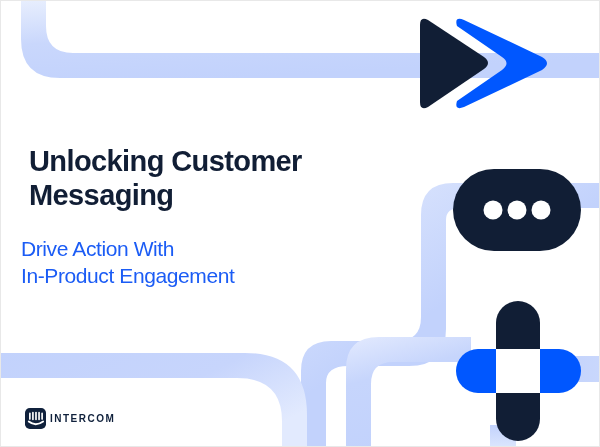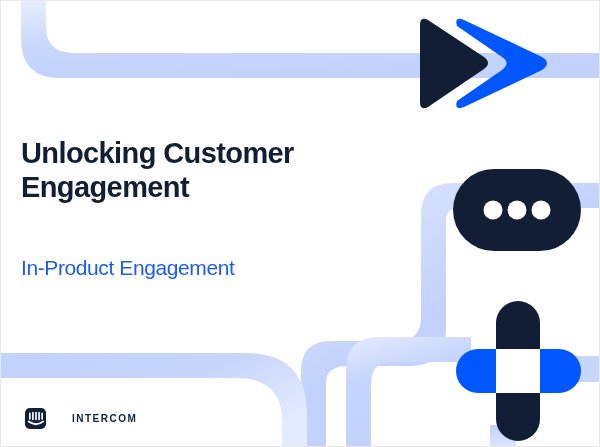--- a/index.html
+++ b/index.html
@@ -60,21 +60,21 @@
   }
 
   
   .copy {
     position: absolute;
     left: 20px;
     top: 136px;
     width: 330px;
   }
   .headline {
-    margin: 0;
+    margin: 8px;
     font-family: "Liberation Sans", sans-serif;
     font-size: 29px;
     line-height: 1.17;
     font-weight: bold;
     letter-spacing: -0.6px;
     color: #111E35;
   }
   .subhead {
     margin: 22px 0 0 0;
     font-family: "Liberation Sans", sans-serif;
@@ -85,21 +85,21 @@
     color: #1B5CF5;
   }
 
   
   .logo-lockup {
     position: absolute;
     left: 24px;
     bottom: 17px;
     display: flex;
     align-items: center;
-    gap: 26px;
+    gap: 4px;
   }
   .logo-mark {
     width: 21px;
     height: 21px;
     display: block;
   }
   .logo-word {
     font-family: "Liberation Sans", sans-serif;
     font-size: 10px;
     font-weight: bold;
@@ -183,24 +183,24 @@
     <rect x="0" y="48" width="125" height="44" rx="22" ry="22" fill="#0057FF"></rect>
 
     <rect x="40" y="0" width="44" height="140" rx="22" ry="22" fill="#111E35"></rect>
 
     <rect x="40" y="48" width="44" height="44" fill="#FFFFFF"></rect>
   </svg>
 
   <div class="copy">
     <h1 class="headline">
       <span>Unlocking Customer</span><br>
-      <span>Engagement</span>
+      <span>Messaging</span>
     </h1>
     <p class="subhead">
-      <br>
+      <span>Drive Action With</span><br>
       <span>In-Product Engagement</span>
     </p>
   </div>
 
   <div class="logo-lockup">
     <svg class="logo-mark" viewBox="0 0 24 24">
       <rect x="0" y="0" width="24" height="24" rx="5.5" ry="5.5" fill="#10213C"></rect>
       <g fill="#FFFFFF">
         <rect x="4.6" y="5.2" width="1.9" height="8.4" rx="0.95"></rect>
         <rect x="8.1" y="4.4" width="1.9" height="9.6" rx="0.95"></rect>

